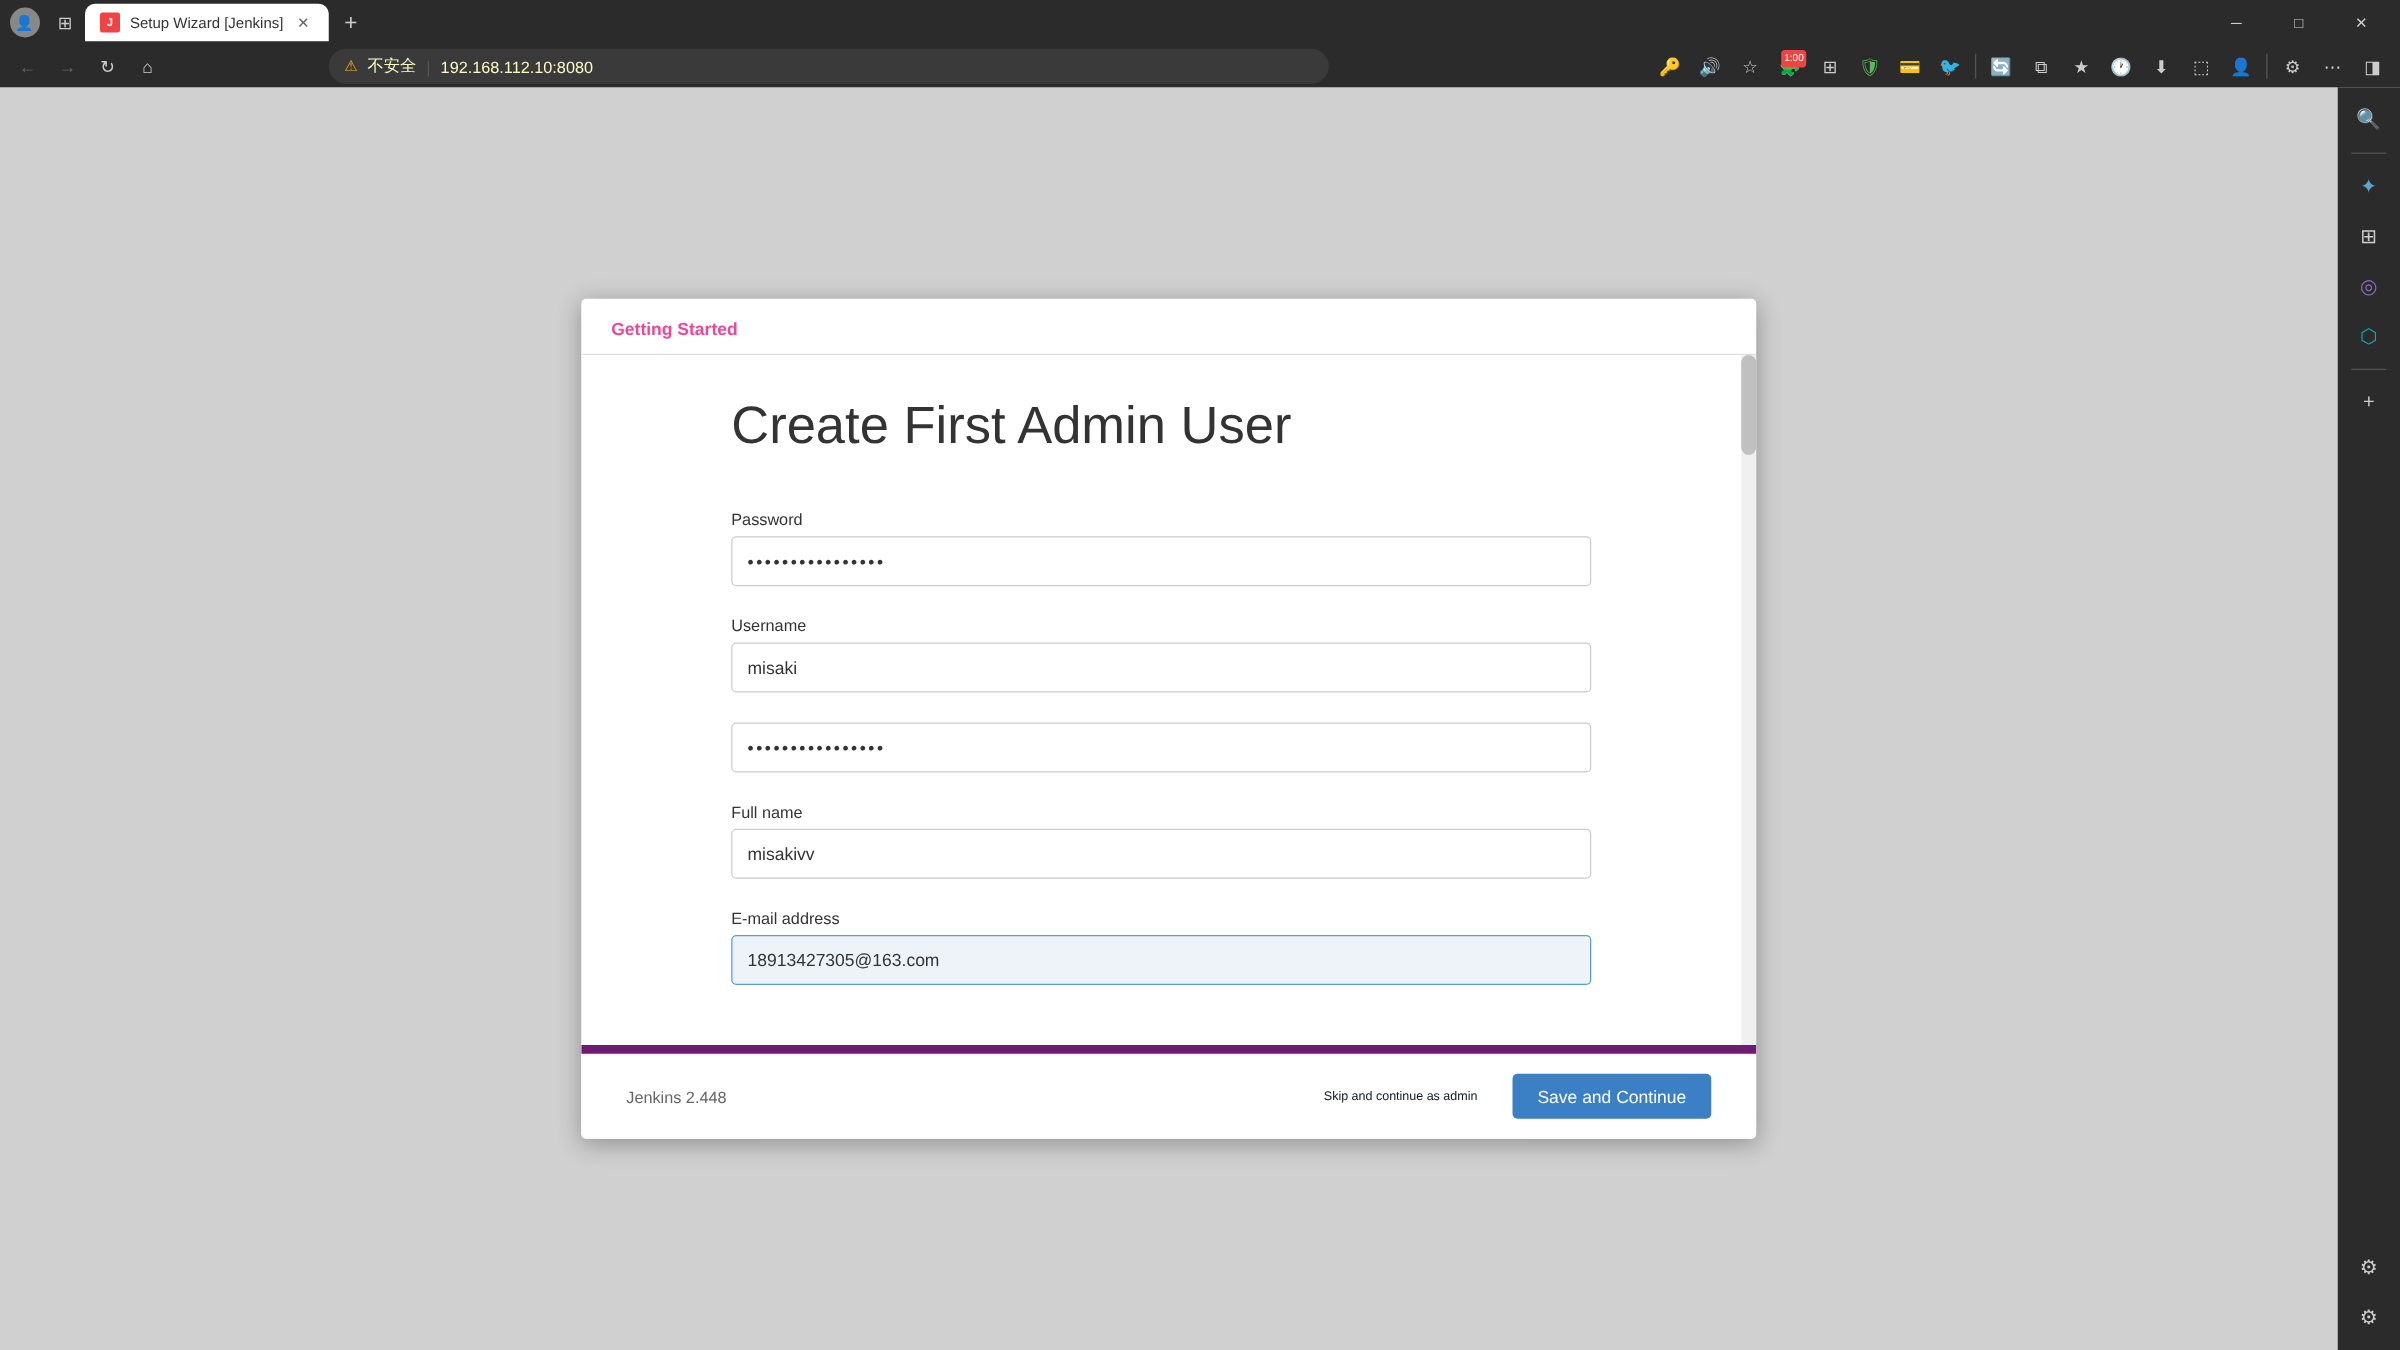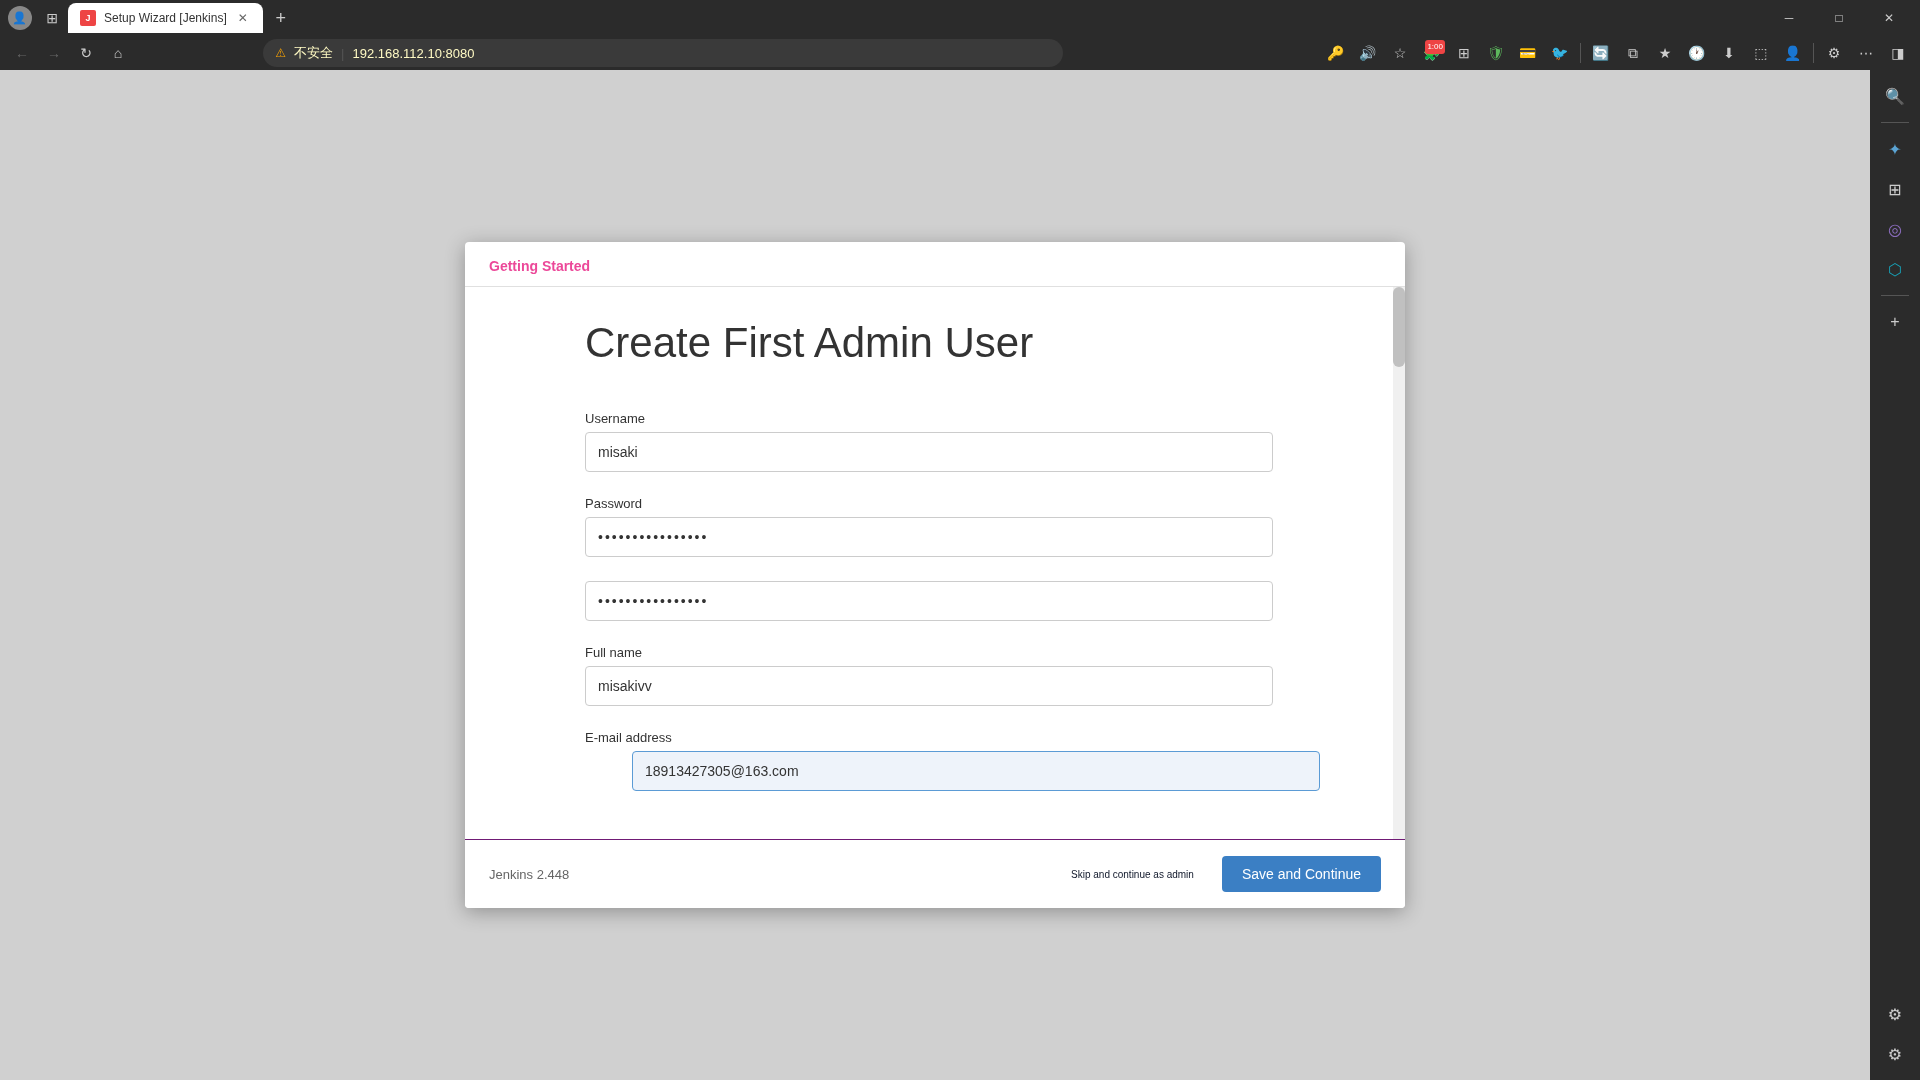--- a/index.html
+++ b/index.html
@@ -224,29 +224,28 @@
       border-radius: 4px;
       padding: 0 12px;
       font-size: 14px;
       color: #333;
       outline: none;
       background: #fff;
     }
     .form-input.highlighted {
       background: #eef3fa;
       border-color: #5b9bd5;
-      margin-left: 47px;
     }
     .form-input.password {
       letter-spacing: 2px;
     }
 
     .dialog-footer {
-      padding: 16px 24px;
-      border-top: 1px solid #701a75;
+      padding: 16px 36px;
+      border-top: 7px solid #701a75;
       display: flex;
       align-items: center;
       justify-content: space-between;
       flex-shrink: 0;
       background: #fff;
     }
     .footer-version {
       font-size: 13px;
       color: #666;
     }
@@ -354,27 +353,27 @@
 
     <div class="dialog-header">
       <div class="dialog-title">Getting Started</div>
     </div>
 
     <div style="display:flex; flex:1; overflow:hidden; position:relative;">
       <div class="dialog-body" style="flex:1;">
         <h1 class="page-heading">Create First Admin User</h1>
 
         <div class="form-group">
+          <label class="form-label">Password</label>
+          <input type="password" class="form-input password" value="passwordvalue123" style="">
+        </div>
+
+        <div class="form-group">
           <label class="form-label">Username</label>
           <input type="text" class="form-input" value="misaki" style="">
-        </div>
-
-        <div class="form-group">
-          <label class="form-label">Password</label>
-          <input type="password" class="form-input password" value="passwordvalue123" style="">
         </div>
 
         <div class="form-group">
           <input type="password" class="form-input password" value="passwordvalue123" style="">
         </div>
 
         <div class="form-group">
           <label class="form-label">Full name</label>
           <input type="text" class="form-input" value="misakivv" style="">
         </div>

